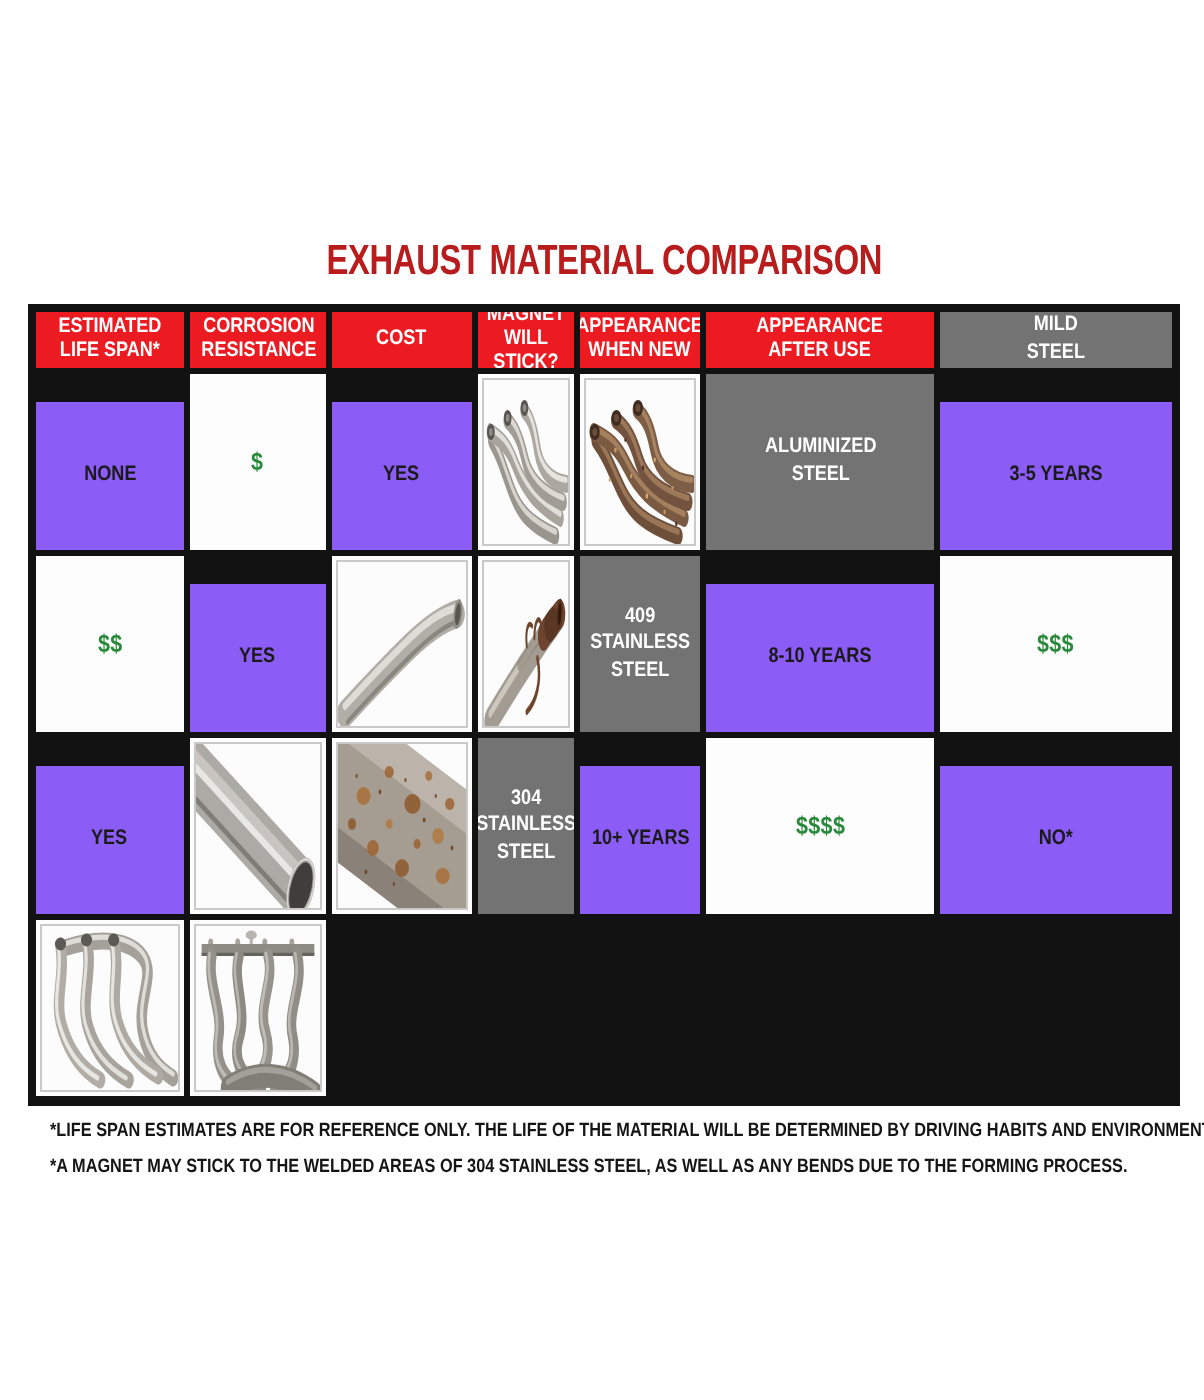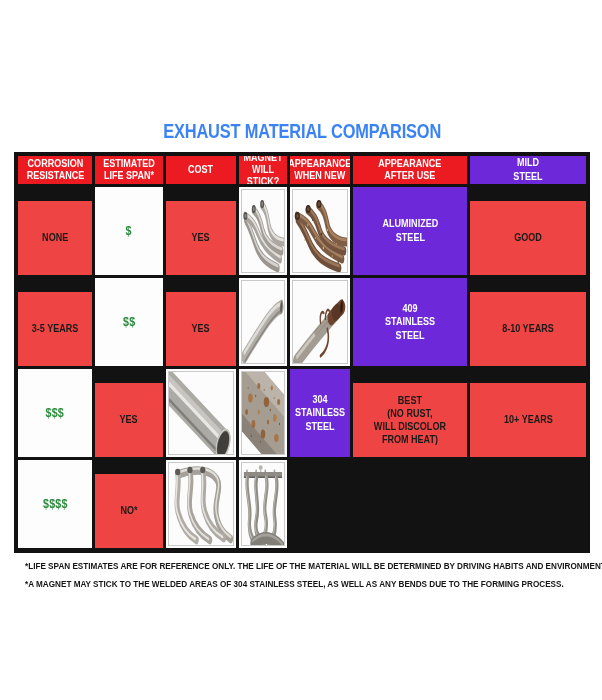--- a/index.html
+++ b/index.html
@@ -4,64 +4,64 @@
 <style>
   html,body { margin:0; padding:0; background:#ffffff; }
   .sheet {
     position:relative; width:602px; height:700px; margin:0 auto;
     background:#ffffff; overflow:hidden;
     font-family:"Liberation Sans", sans-serif;
     -webkit-font-smoothing:antialiased;
   }
   .title {
     position:absolute; top:119px; left:14px; width:576px;
-    text-align:center; font-size:21px; font-weight:bold; color:#3b82f6;
+    text-align:center; font-size:21px; font-weight:bold; color:#b91c1c;
   }
   .title .cond { display:inline-block; transform:scaleX(0.78); transform-origin:center; letter-spacing:-0.2px; }
 
   .grid {
     position:absolute; top:152px; left:14px;
     display:grid;
     grid-template-columns:74px 68px 70px 48px 60px 114px 116px;
     grid-template-rows:28px 88px 88px 88px 88px;
     gap:3px;
     background:#121212;
     padding:4px 4px 5px 4px;
   }
   .cell { display:flex; align-items:center; justify-content:center; text-align:center; overflow:hidden; }
   .cond { display:inline-block; transform:scaleX(0.86); transform-origin:center; white-space:pre-line; }
   .hdr  { background:#ec1b22; color:#ffffff; font-weight:bold; font-size:10.5px; line-height:1.12; }
-  .mat  { background:#6d28d9; color:#ffffff; font-weight:bold; font-size:10.5px; line-height:1.3; }
-  .bodyc{ background:#ef4444; color:#1a1a1a; font-weight:bold; font-size:10.5px; line-height:1.25;margin-top:14px; }
+  .mat  { background:#737373; color:#ffffff; font-weight:bold; font-size:10.5px; line-height:1.3; }
+  .bodyc{ background:#8b5cf6; color:#1a1a1a; font-weight:bold; font-size:10.5px; line-height:1.25;margin-top:14px; }
   .cost { background:#fdfdfd; color:#2a8a3c; font-weight:bold; font-size:12.5px; letter-spacing:0.2px; }
   .photo-cell { background:#fdfdfd; position:relative; }
   .photo { position:absolute; top:2px; left:2px; right:2px; bottom:2px; border:1px solid #c9c9c9; background:#fcfcfc; overflow:hidden; }
   .photo svg { position:absolute; top:0; left:0; width:100%; height:100%; display:block; }
 
   .footnotes { position:absolute; top:557px; left:25px; color:#151515; font-weight:bold; font-size:9.6px; }
   .footnotes .line { transform:scaleX(0.85); transform-origin:left center; white-space:nowrap; line-height:18px; height:18px; }
 </style>
 </head>
 <body>
 
 <div class="sheet">
 
   <div class="title">
     <span class="cond">EXHAUST MATERIAL COMPARISON</span>
   </div>
 
   <div class="grid">
 
     <div class="cell hdr">
+        <span class="cond">ESTIMATED
+LIFE SPAN*</span>
+      </div>
+    <div class="cell hdr">
         <span class="cond">CORROSION
 RESISTANCE</span>
-      </div>
-    <div class="cell hdr">
-        <span class="cond">ESTIMATED
-LIFE SPAN*</span>
       </div>
     <div class="cell hdr">
         <span class="cond">COST</span>
       </div>
     <div class="cell hdr">
         <span class="cond">MAGNET
 WILL STICK?</span>
       </div>
     <div class="cell hdr">
         <span class="cond">APPEARANCE
@@ -142,23 +142,20 @@
             <circle cx="92" cy="72" r="1.2" fill="#4c3322"></circle>
               <circle cx="24" cy="50" r="1" fill="#d2a96e"></circle>
           </g>
         </svg>
       </div>
     </div>
 
     <div class="cell mat">
         <span class="cond">ALUMINIZED
 STEEL</span>
-      </div>
-    <div class="cell bodyc">
-        <span class="cond">GOOD</span>
       </div>
     <div class="cell bodyc">
         <span class="cond">3-5 YEARS</span>
       </div>
     <div class="cell cost">
         <span class="cond">$$</span>
       </div>
     <div class="cell bodyc">
         <span class="cond">YES</span>
       </div>
@@ -266,26 +263,20 @@
         </svg>
       </div>
     </div>
 
     <div class="cell mat">
         <span class="cond">304
 STAINLESS
 STEEL</span>
       </div>
     <div class="cell bodyc">
-        <span class="cond">BEST
-(NO RUST,
-WILL DISCOLOR
-FROM HEAT)</span>
-      </div>
-    <div class="cell bodyc">
         <span class="cond">10+ YEARS</span>
       </div>
     <div class="cell cost">
         <span class="cond">$$$$</span>
       </div>
     <div class="cell bodyc">
         <span class="cond">NO*</span>
       </div>
     <div class="cell photo-cell">
       <div class="photo">

